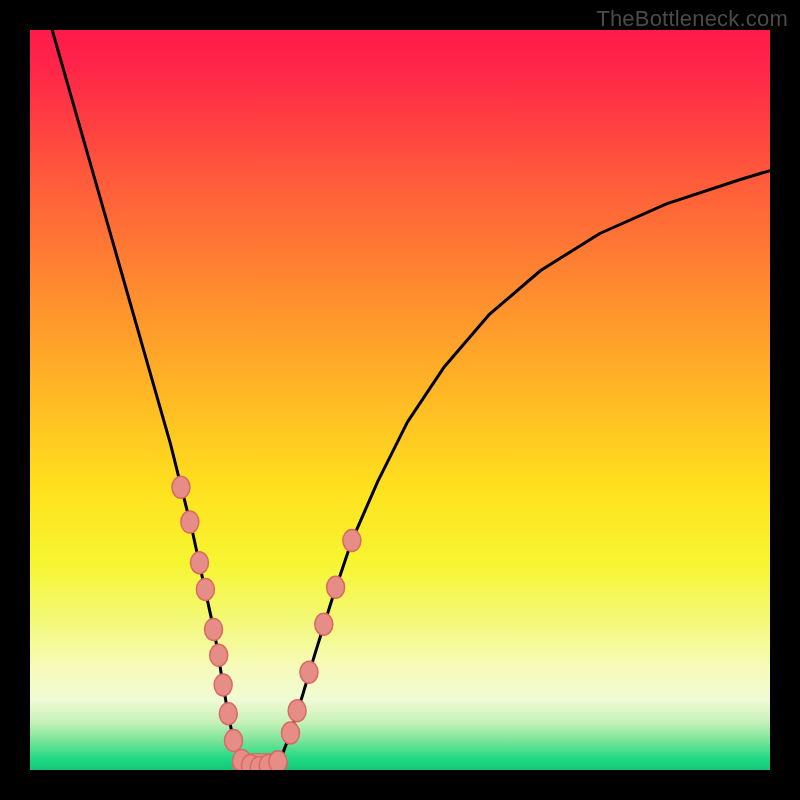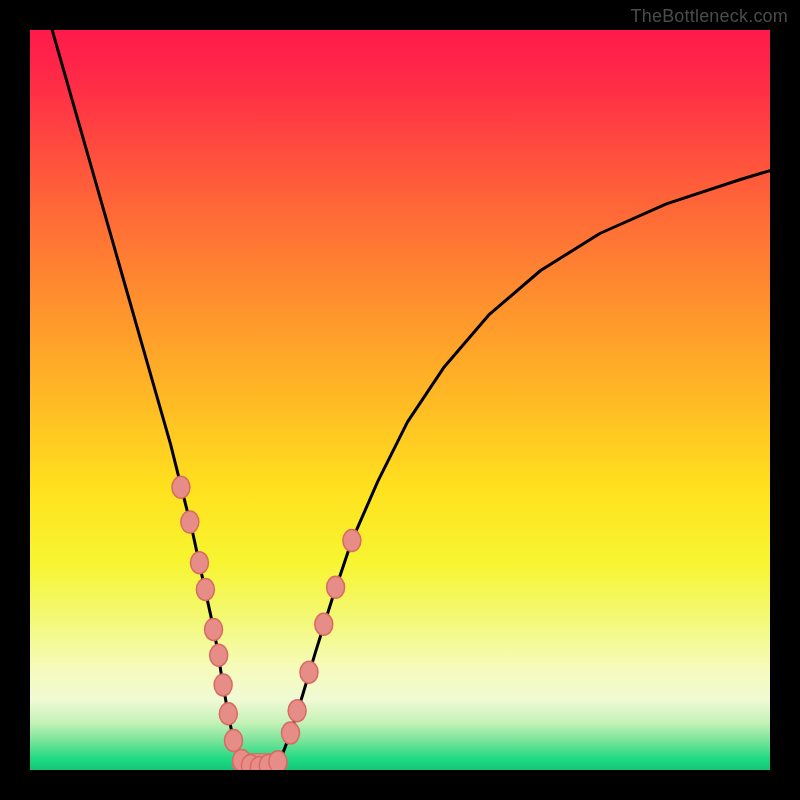--- a/index.html
+++ b/index.html
@@ -24,21 +24,21 @@
     left: 30px;
     width: 740px;
     height: 740px;
     overflow: hidden;
   }
   .watermark {
     position: absolute;
     top: 6px;
     right: 12px;
     color: #4b4b4b;
-    font-size: 18px;
+    font-size: 22px;
     font-weight: 500;
     letter-spacing: 0.2px;
   }
   svg { display: block; }
 </style>
 </head>
 <body>
 
 <div class="frame">
   <div class="watermark">TheBottleneck.com</div>

